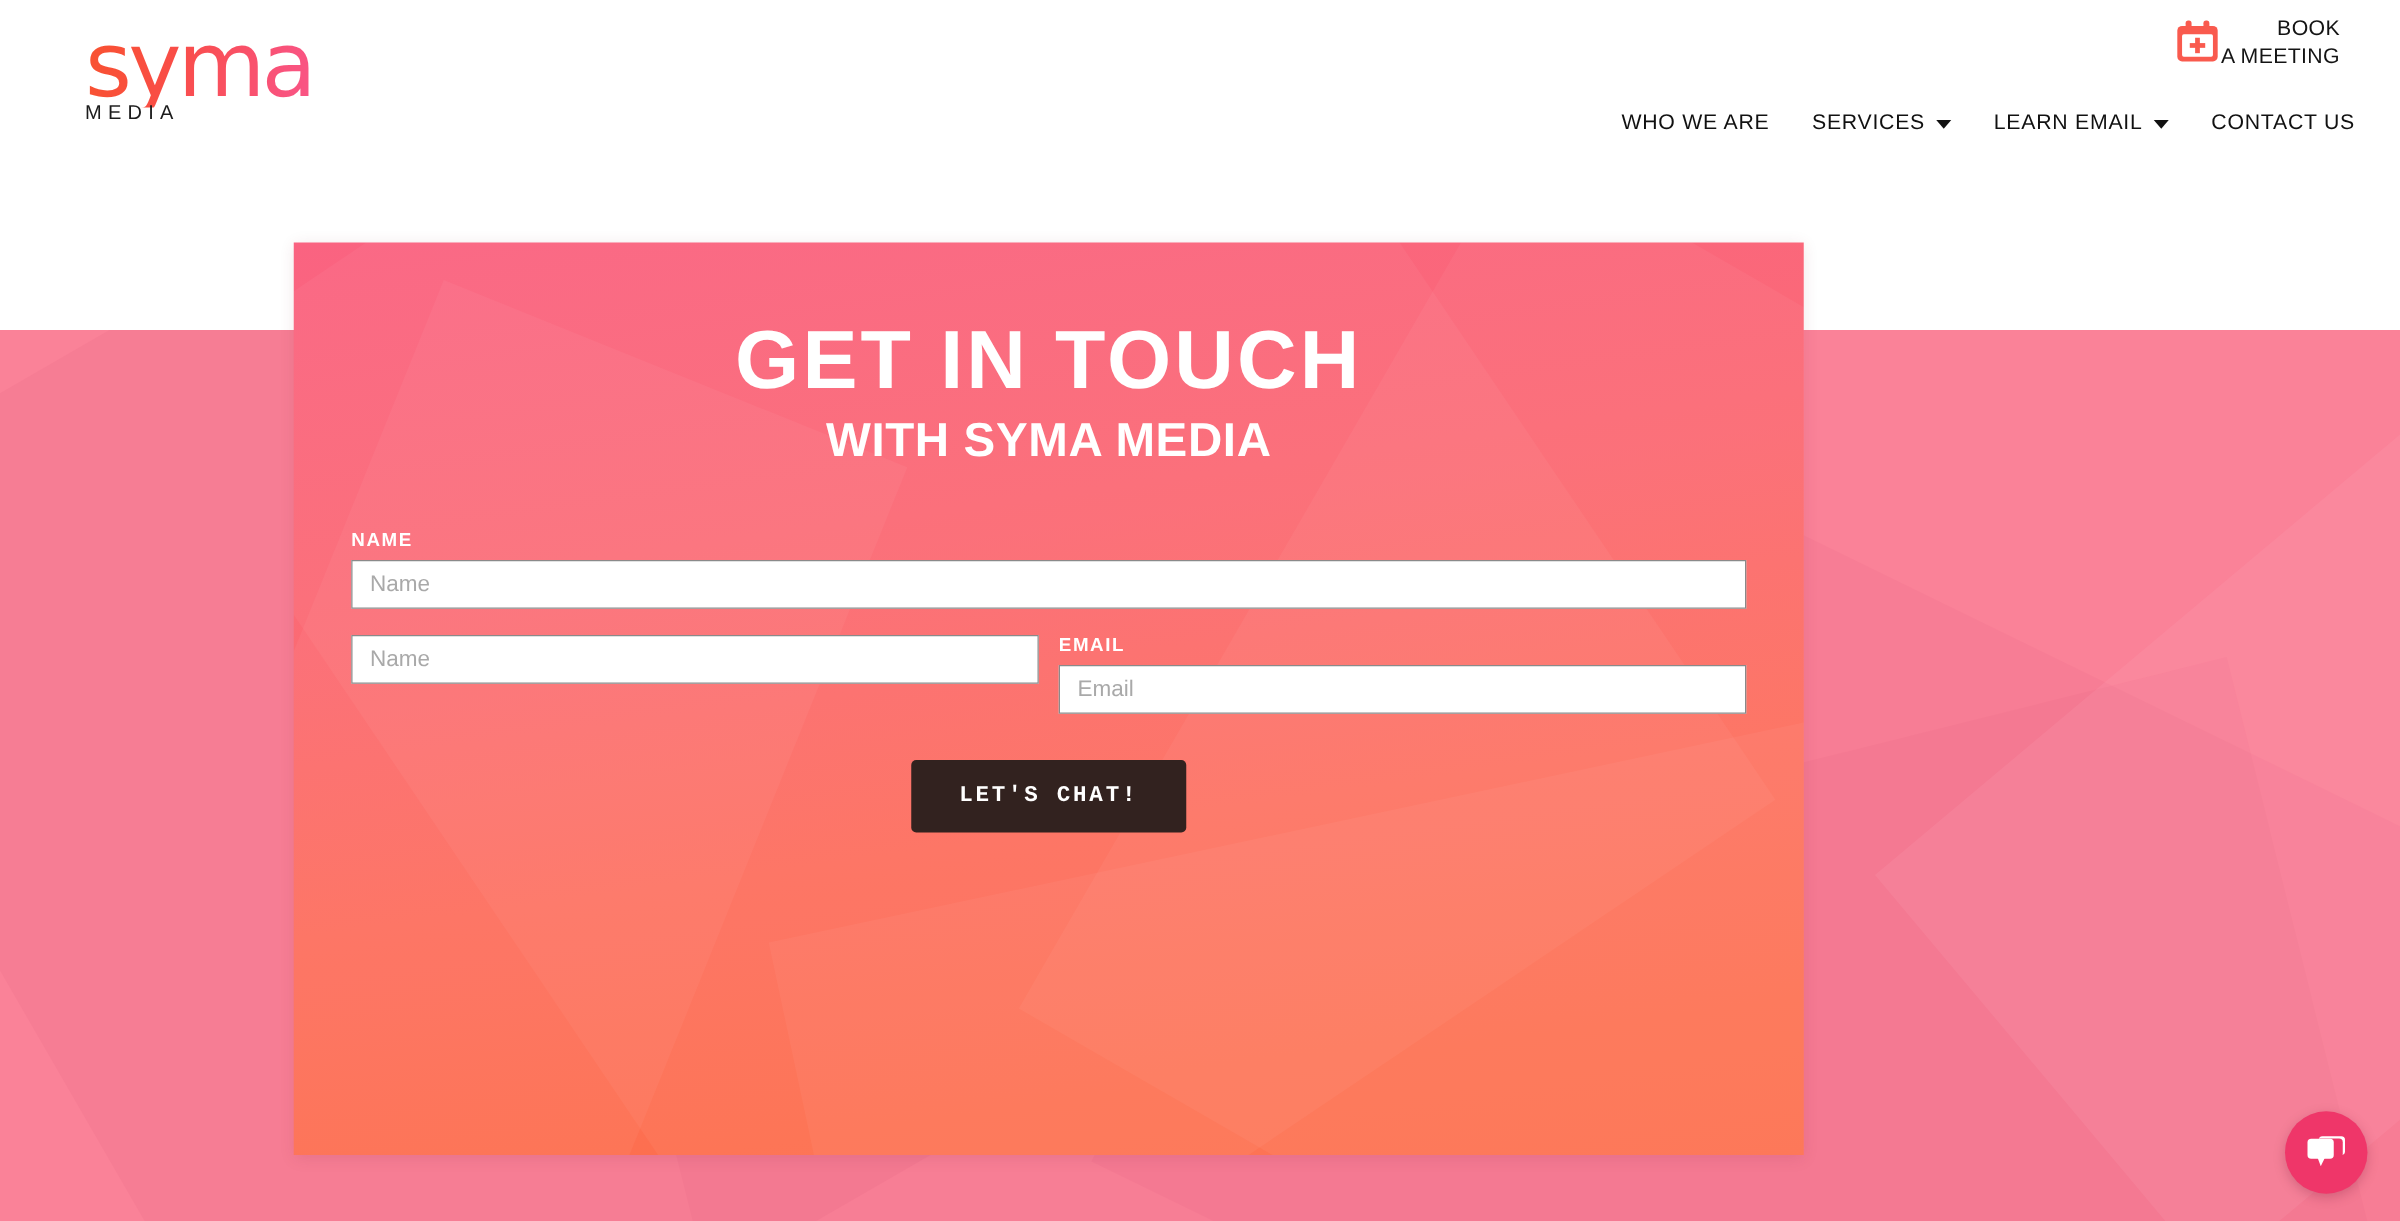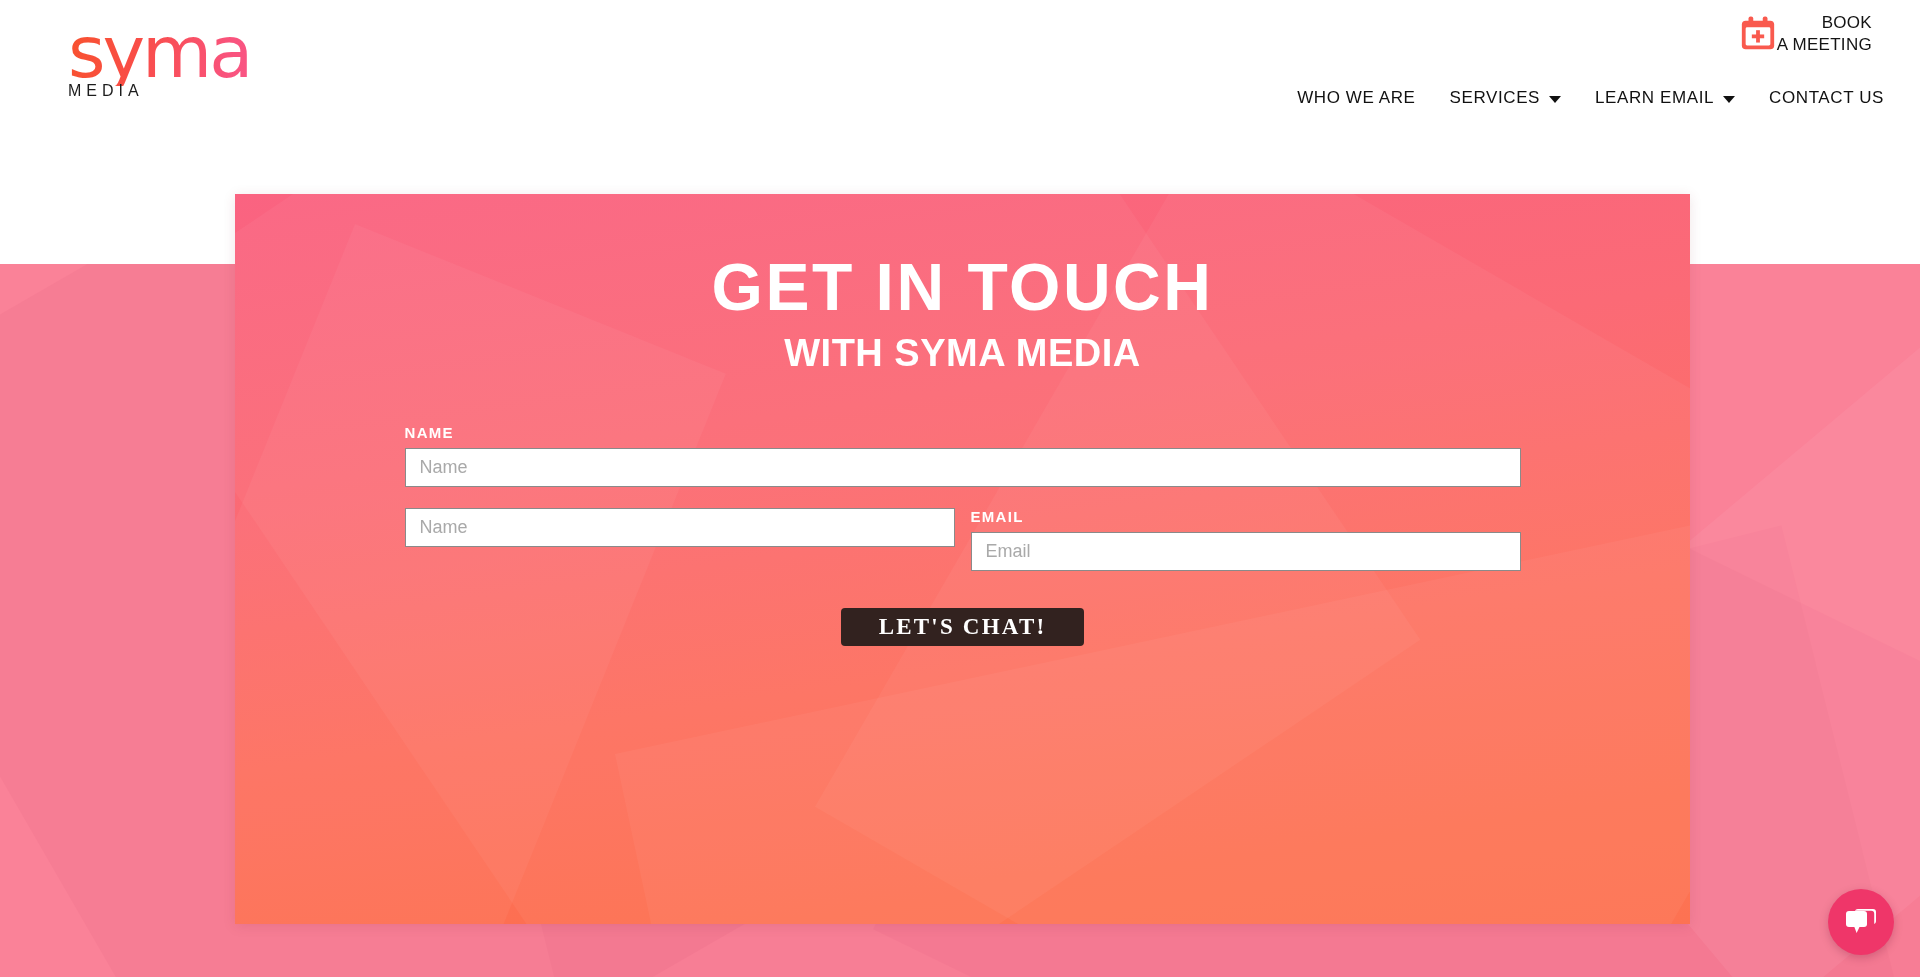--- a/index.html
+++ b/index.html
@@ -134,21 +134,21 @@
     border-right: 6px solid transparent;
     border-top: 7px solid #111111;
     margin-top: 3px;
   }
 
   
   #contact-card {
     position: absolute;
     left: 235px;
     top: 194px;
-    width: 1455px;
+    width: 1208px;
     height: 730px;
     background: linear-gradient(172deg, #fa6381 0%, #fb6a76 32%, #fd7060 62%, #fd6f4f 86%, #fd6c4b 100%);
     box-shadow: 0 2px 12px rgba(120, 40, 60, 0.12);
     overflow: hidden;
     z-index: 3;
   }
   #contact-card .card-facet {
     position: absolute;
     background: rgba(255, 255, 255, 0.045);
     pointer-events: none;
@@ -244,25 +244,25 @@
   #submit-row {
     display: flex;
     justify-content: center;
     margin-top: 37px;
   }
   #submit-button {
     background: #32221f;
     color: #ffffff;
     border: none;
     border-radius: 4px;
-    font-family: Liberation Serif, serif;
-    font-size: 23px;
+    font-family: Liberation Mono, monospace;
+    font-size: 18px;
     font-weight: 700;
     letter-spacing: 2.2px;
-    padding: 6px 38px;
+    padding: 19px 38px;
     cursor: pointer;
   }
 
   
   #chat-widget {
     position: absolute;
     right: 26px;
     bottom: 22px;
     width: 66px;
     height: 66px;

